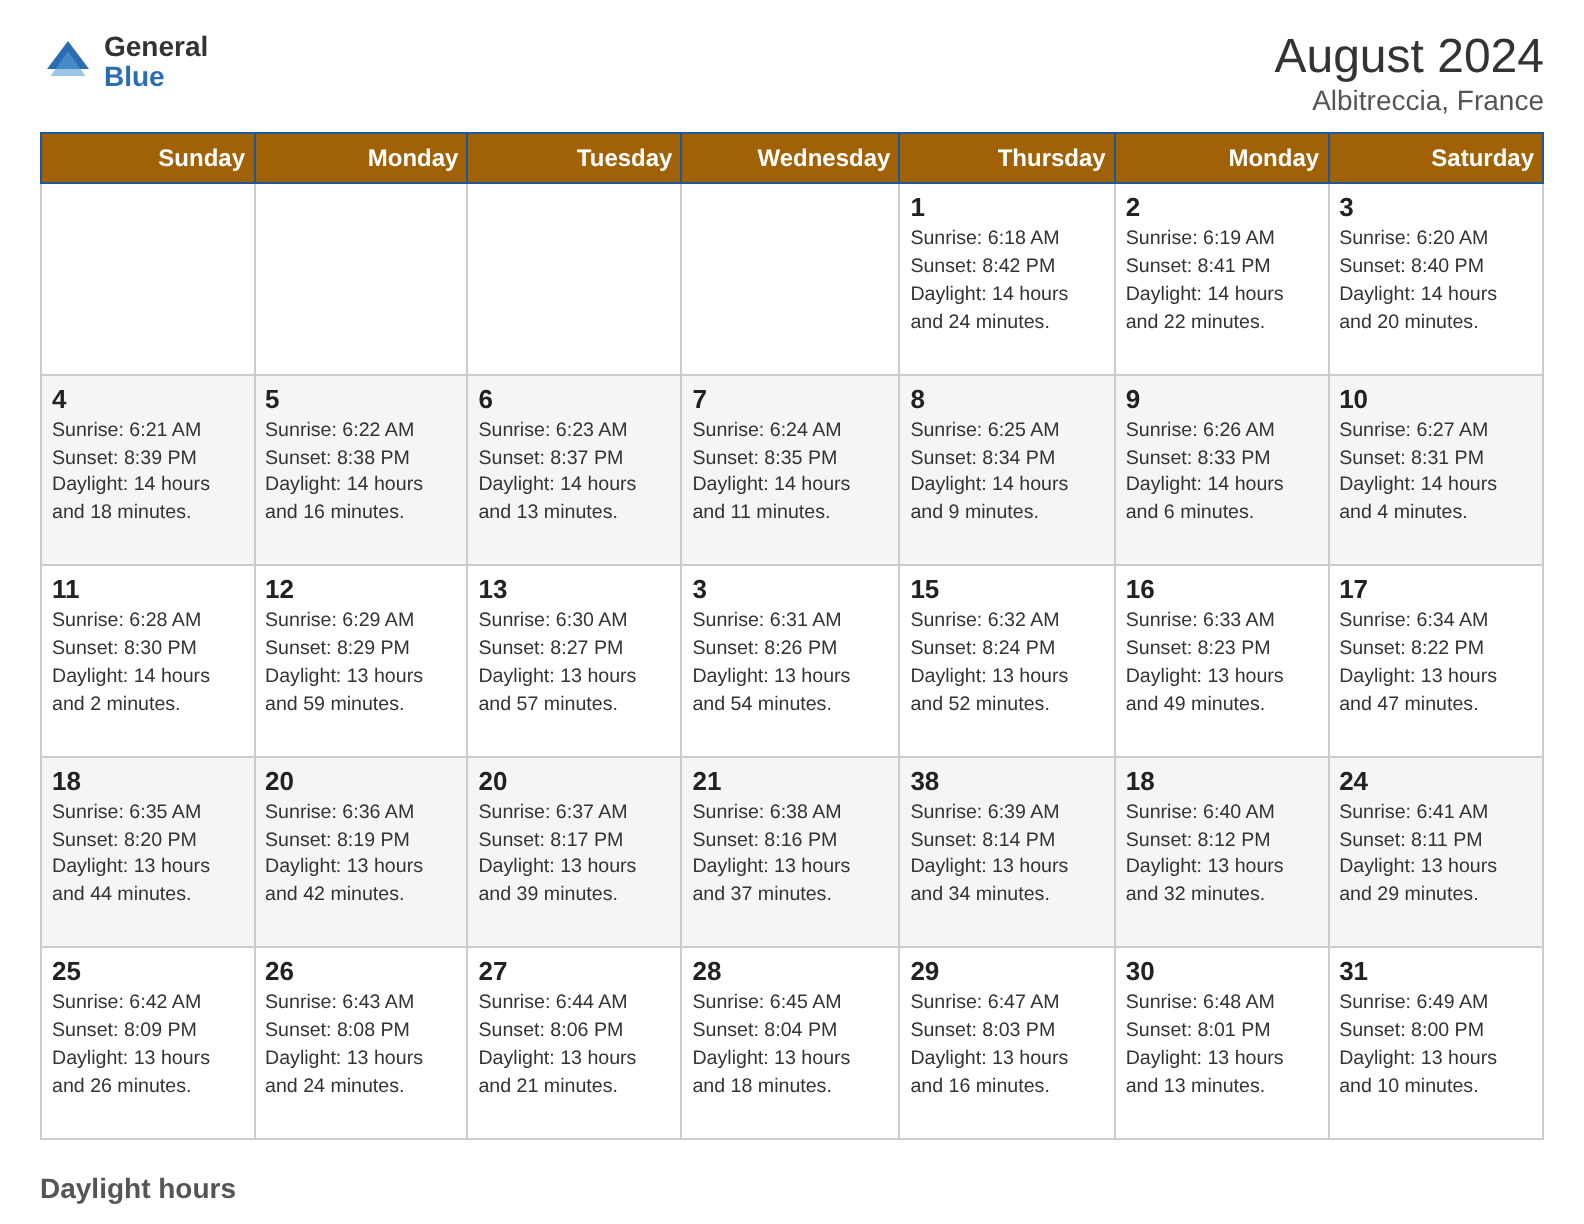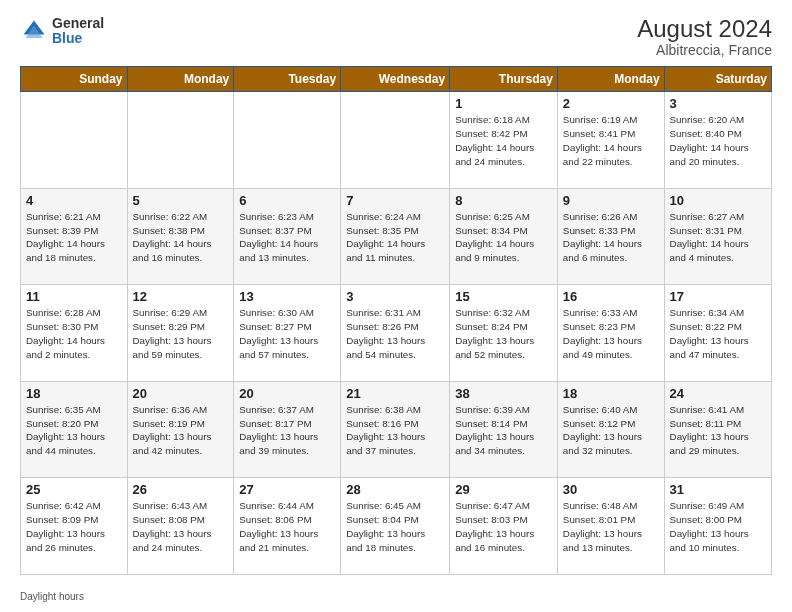--- a/index.html
+++ b/index.html
@@ -87,22 +87,23 @@
       color: #222;
       margin-bottom: 2px;
     }
     .day-info {
       font-size: 9.8px;
       color: #333;
       line-height: 1.4;
     }
     .footer {
       margin-top: 16px;
-      font-size: 10px;
+      font-size: 14px;
       color: #555;
+      font-weight: bold;
     }
     .empty-td {
       background: #fff !important;
     }
   </style>
 </head>
 <body>
 
 <div class="page">
   <div class="header">

